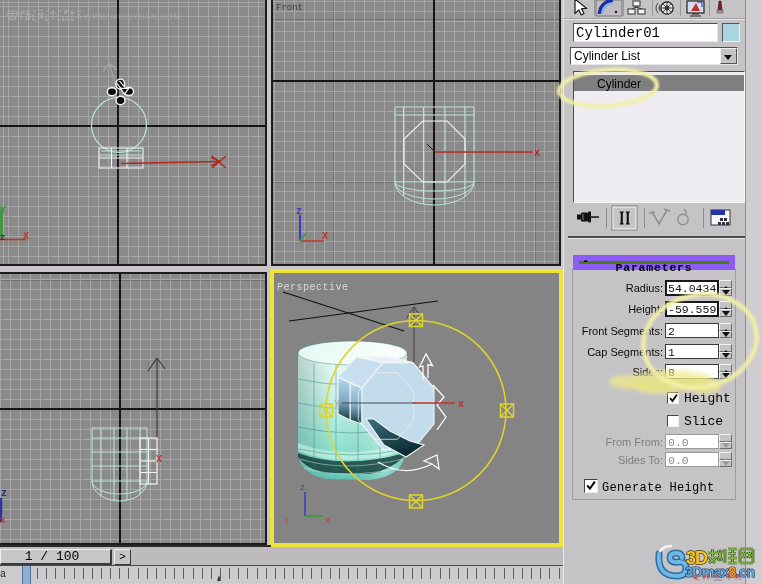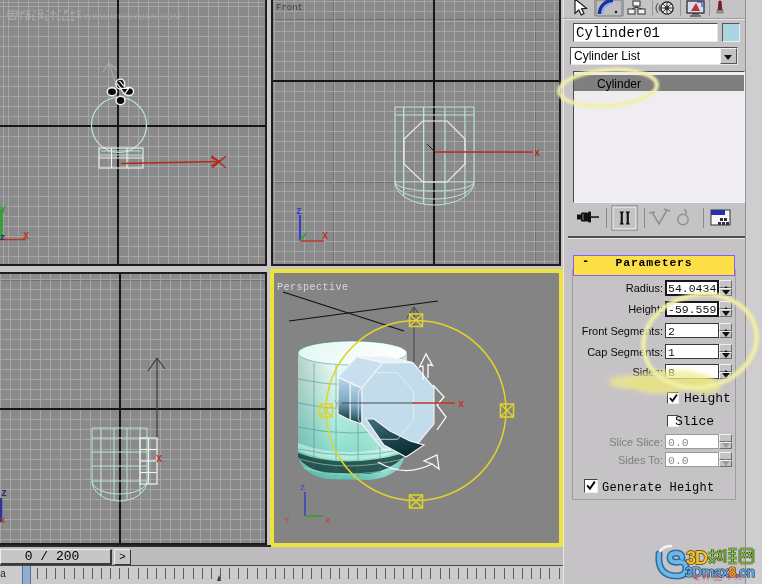--- a/index.html
+++ b/index.html
@@ -375,22 +375,22 @@
       <rect x="155" y="17" width="3" height="3"></rect>
           <rect x="159" y="17" width="3" height="3"></rect>
           <rect x="163" y="17" width="3" height="3"></rect>
     </g>
   </svg>
   <div class="abs" style="left:5px;top:236px;width:177px;height:2px;background:#4E4E4E"></div>
   <div class="abs" style="left:5px;top:238px;width:177px;height:1px;background:#E9E9E9"></div>
 
   <div class="abs" style="left:9px;top:269px;width:164px;height:231px;box-sizing:border-box;
     border:1px solid #9E9E9E;border-top:none"></div>
-  <div class="abs mono" style="left:10px;top:255px;width:162px;height:21px;background:#fde047;
-    border:1px solid #8b5cf6;box-sizing:border-box;text-align:center;
+  <div class="abs mono" style="left:10px;top:255px;width:162px;height:15px;background:#4d7c0f;
+    border:6px solid #8b5cf6;box-sizing:border-box;text-align:center;
     font-size:11.5px;font-weight:bold;letter-spacing:0.8px;color:#000;line-height:14px">Parameters</div>
   <div class="abs mono" style="left:19px;top:255px;font-size:12px;font-weight:bold;color:#000;line-height:14px">-</div>
 
   <div class="lbl" style="left:0;width:100px;top:282px">Radius:</div>
   <div class="abs" style="left:102px;top:280px;width:54px;height:16px;background:#fff;
     border:2px solid #181818;box-sizing:border-box"></div>
   <div class="val" style="left:105px;top:282px;width:48px">54.0434</div>
   <div class="spin" style="left:156px;top:280px;height:16px">
     <div class="spb" style="top:0;height:8px">
           <div class="tri" style="top:0.5px;border:4px solid transparent;border-bottom:5px solid #111"></div>
@@ -452,23 +452,23 @@
         </div>
   </div>
 
   <div class="cb" style="left:104px;top:392px"></div>
   <svg class="abs" style="left:105px;top:393px" width="11" height="11" viewBox="0 0 11 11">
     <path d="M2,5 L4.5,8 L9,1.5" stroke="#000" stroke-width="1.8" fill="none"></path>
       </svg>
   <div class="abs mono" style="left:121px;top:391px;font-size:13px;color:#000">Height</div>
 
   <div class="cb" style="left:104px;top:415px"></div>
-  <div class="abs mono" style="left:112px;top:414px;font-size:13px;color:#000">Slice</div>
-
-  <div class="lbl" style="left:0;width:100px;top:436px;color:#7E7E7E">Slice Slice:</div>
+  <div class="abs mono" style="left:121px;top:414px;font-size:13px;color:#000">Slice</div>
+
+  <div class="lbl" style="left:0;width:100px;top:436px;color:#7E7E7E">From From:</div>
   <div class="abs" style="left:102px;top:434px;width:54px;height:15px;background:#fff;
     border:1px solid #9A9A9A;box-sizing:border-box"></div>
   <div class="val" style="left:105px;top:436px;width:48px;color:#8A8A8A">0.0</div>
   <div class="spin" style="left:156px;top:434px;height:15px">
     <div class="spb" style="top:0;height:7.5px">
           <div class="tri" style="top:0.5px;border:4px solid transparent;border-bottom:5px solid #9C9C9C"></div>
         </div>
     <div class="spb" style="top:7.5px;height:7.5px">
           <div class="tri" style="top:0.5px;border:4px solid transparent;border-top:5px solid #9C9C9C"></div>
         </div>
@@ -493,21 +493,21 @@
       </svg>
   <div class="abs mono" style="left:39px;top:481px;font-size:12px;letter-spacing:0.3px;color:#000">Generate Height</div>
 
 </div>
 
 <div class="abs" style="left:0;top:545px;width:271px;height:2px;background:#2A2A2A"></div>
 <div class="abs" id="tslider" style="left:0;top:547px;width:563px;height:19px;background:#BEBBBE">
   <div class="abs" style="left:0;top:2px;width:112px;height:16px;background:#C8C5C8;
     border-top:1px solid #F0F0F0;border-left:1px solid #F0F0F0;
     border-right:2px solid #3a3a3a;border-bottom:2px solid #3a3a3a;box-sizing:border-box"></div>
-  <div class="abs mono" style="left:0px;top:2px;width:104px;text-align:center;font-size:13px;color:#000">0 / 200</div>
+  <div class="abs mono" style="left:0px;top:2px;width:104px;text-align:center;font-size:13px;color:#000">1 / 100</div>
   <div class="abs" style="left:114px;top:2px;width:17px;height:16px;background:#C8C5C8;
     border-top:1px solid #F0F0F0;border-left:1px solid #F0F0F0;
     border-right:1px solid #3a3a3a;border-bottom:1px solid #3a3a3a;box-sizing:border-box;
     font-size:11px;text-align:center;line-height:13px;color:#000">&gt;</div>
   <div class="abs" style="left:0;top:18px;width:563px;height:1px;background:#4a4a4a"></div>
 </div>
 <div class="abs" id="trackbar" style="left:0;top:566px;width:563px;height:18px;background:#CDCACD">
   <div class="abs" style="left:37px;top:2px;width:525px;height:11px;
     background-image:repeating-linear-gradient(to right,#5E5E5E 0 1px,transparent 1px 9.15px)"></div>
   <div class="abs" style="left:22px;top:0;width:9px;height:18px;background:#93ADD0;

